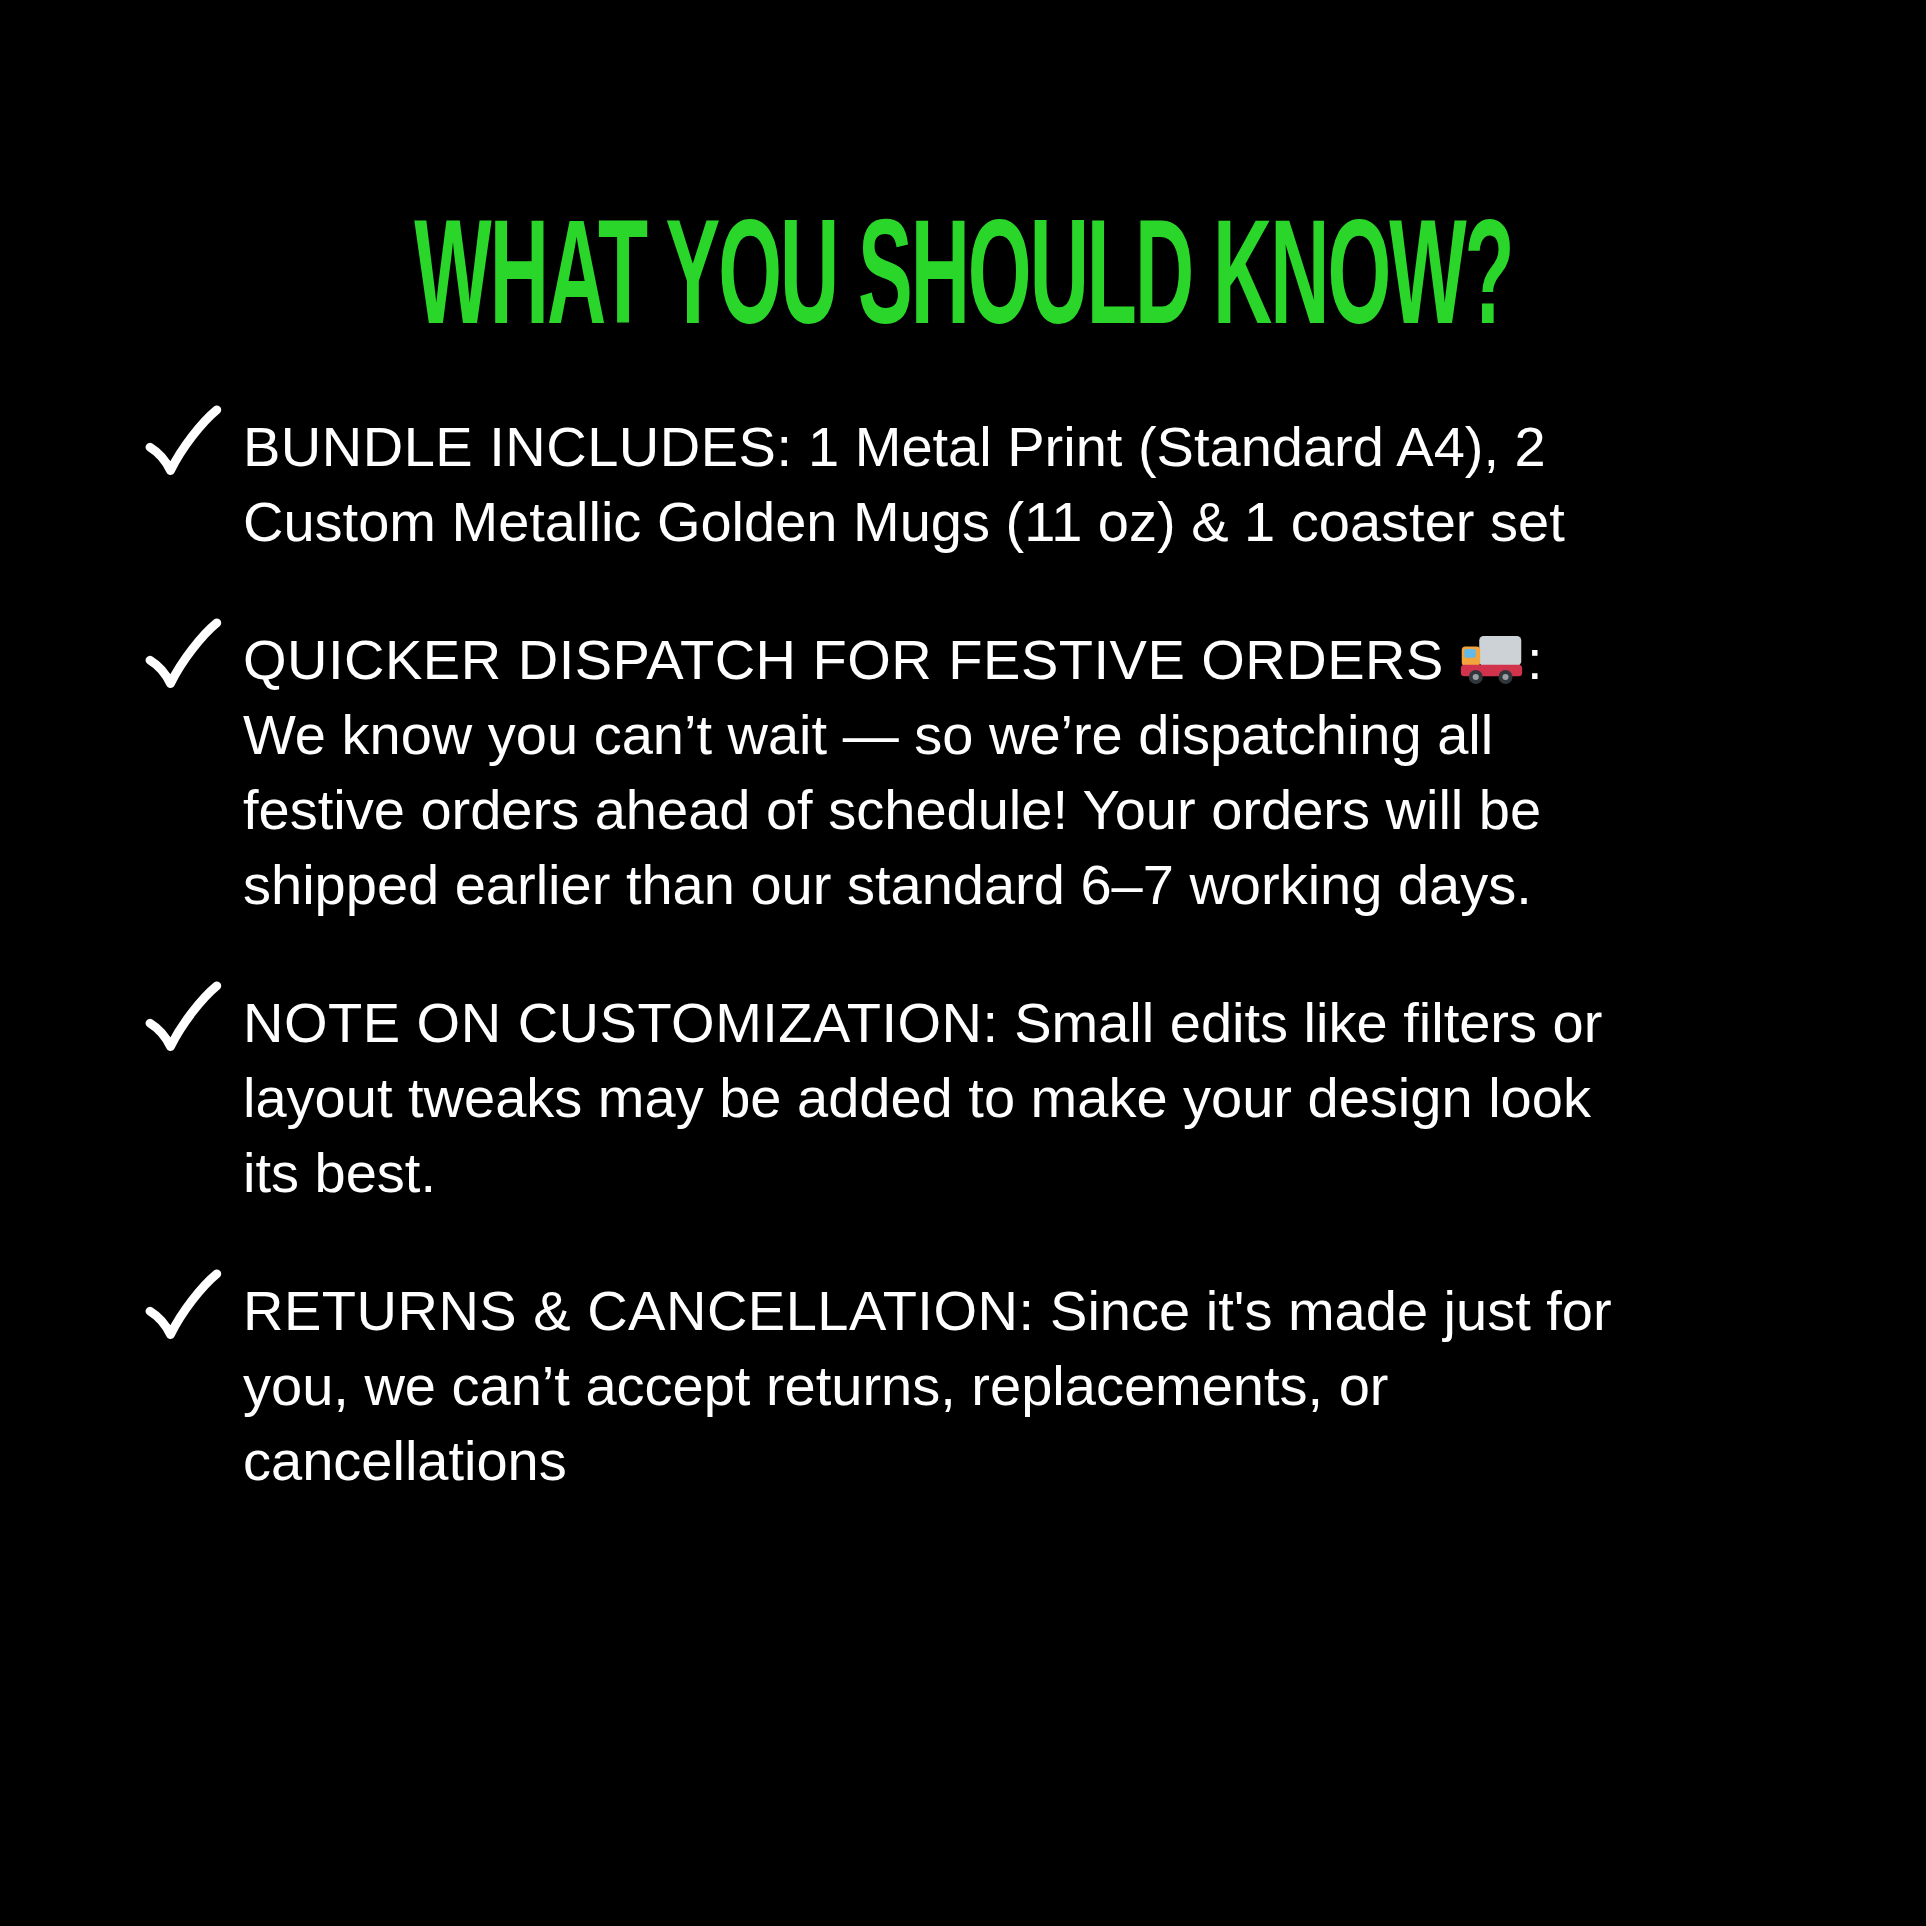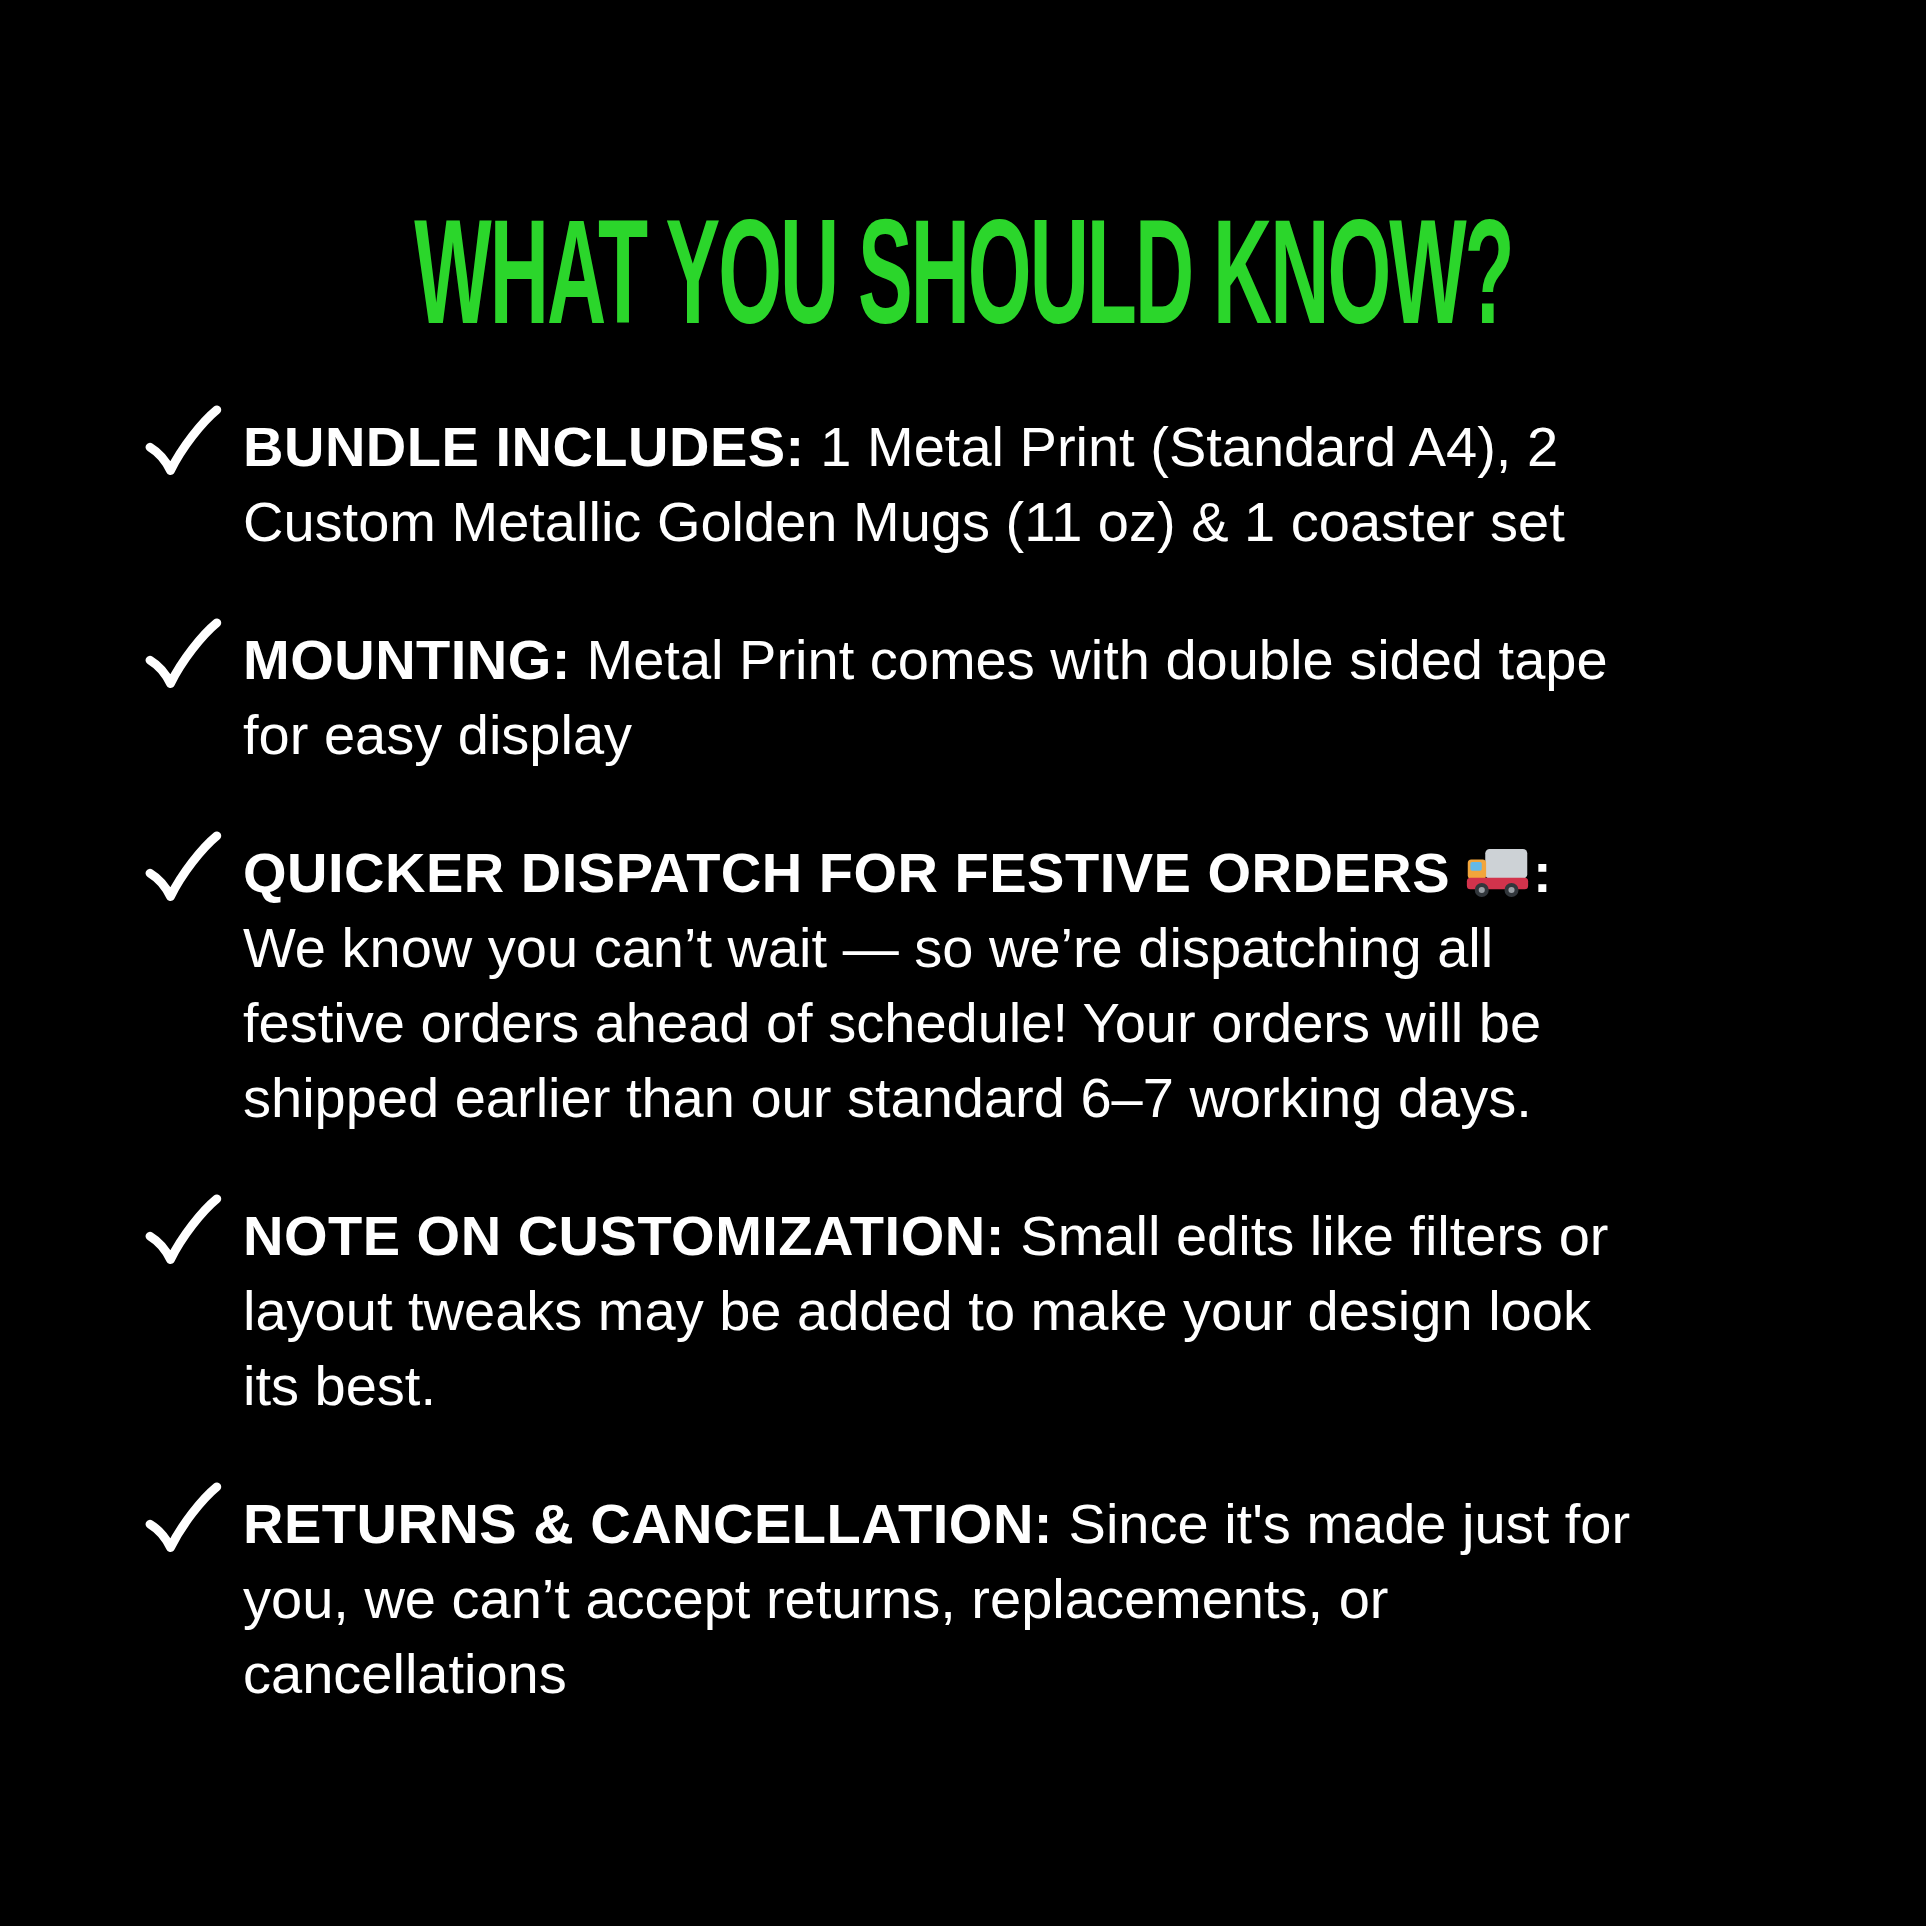--- a/index.html
+++ b/index.html
@@ -44,21 +44,21 @@
   }
   .item-text {
     margin: 0;
     max-width: 1396px;
     color: var(--text, #FFFFFF);
     font-size: 56px;
     line-height: 75px;
     font-weight: 400;
   }
   .label {
-    font-weight: 700;
+    font-weight: 400;
     letter-spacing: 0.5px;
   }
   .truck {
     width: 63px;
     height: 51px;
     vertical-align: -6px;
     margin: 0 4px 0 16px;
   }
 </style>
 </head>
@@ -75,31 +75,20 @@
         <svg viewBox="0 0 100 100" fill="none" stroke="#FFFFFF" stroke-width="10" stroke-linecap="round" stroke-linejoin="round">
           <path d="M18 52 C28 58, 36 68, 41 78 C54 52, 76 24, 93 10"></path>
         </svg>
       </div>
       <p class="item-text">
         <strong class="label">BUNDLE INCLUDES:</strong>
         <span>1 Metal Print (Standard A4), 2 Custom Metallic Golden Mugs (11 oz) &amp; 1 coaster set</span>
       </p>
     </div>
 
-    <div class="item">
-      <div class="check-col">
-        <svg viewBox="0 0 100 100" fill="none" stroke="#FFFFFF" stroke-width="10" stroke-linecap="round" stroke-linejoin="round">
-          <path d="M18 52 C28 58, 36 68, 41 78 C54 52, 76 24, 93 10"></path>
-        </svg>
-      </div>
-      <p class="item-text">
-        <strong class="label">MOUNTING:</strong>
-        <span>Metal Print comes with double sided tape for easy display</span>
-      </p>
-    </div>
 
     <div class="item">
       <div class="check-col">
         <svg viewBox="0 0 100 100" fill="none" stroke="#FFFFFF" stroke-width="10" stroke-linecap="round" stroke-linejoin="round">
           <path d="M18 52 C28 58, 36 68, 41 78 C54 52, 76 24, 93 10"></path>
         </svg>
       </div>
       <p class="item-text">
         <strong class="label"><span>QUICKER DISPATCH FOR FESTIVE ORDERS</span><svg class="truck" viewBox="0 0 72 58">
               <rect x="22" y="2" width="48" height="34" rx="5" fill="#CDD2D6"></rect>

